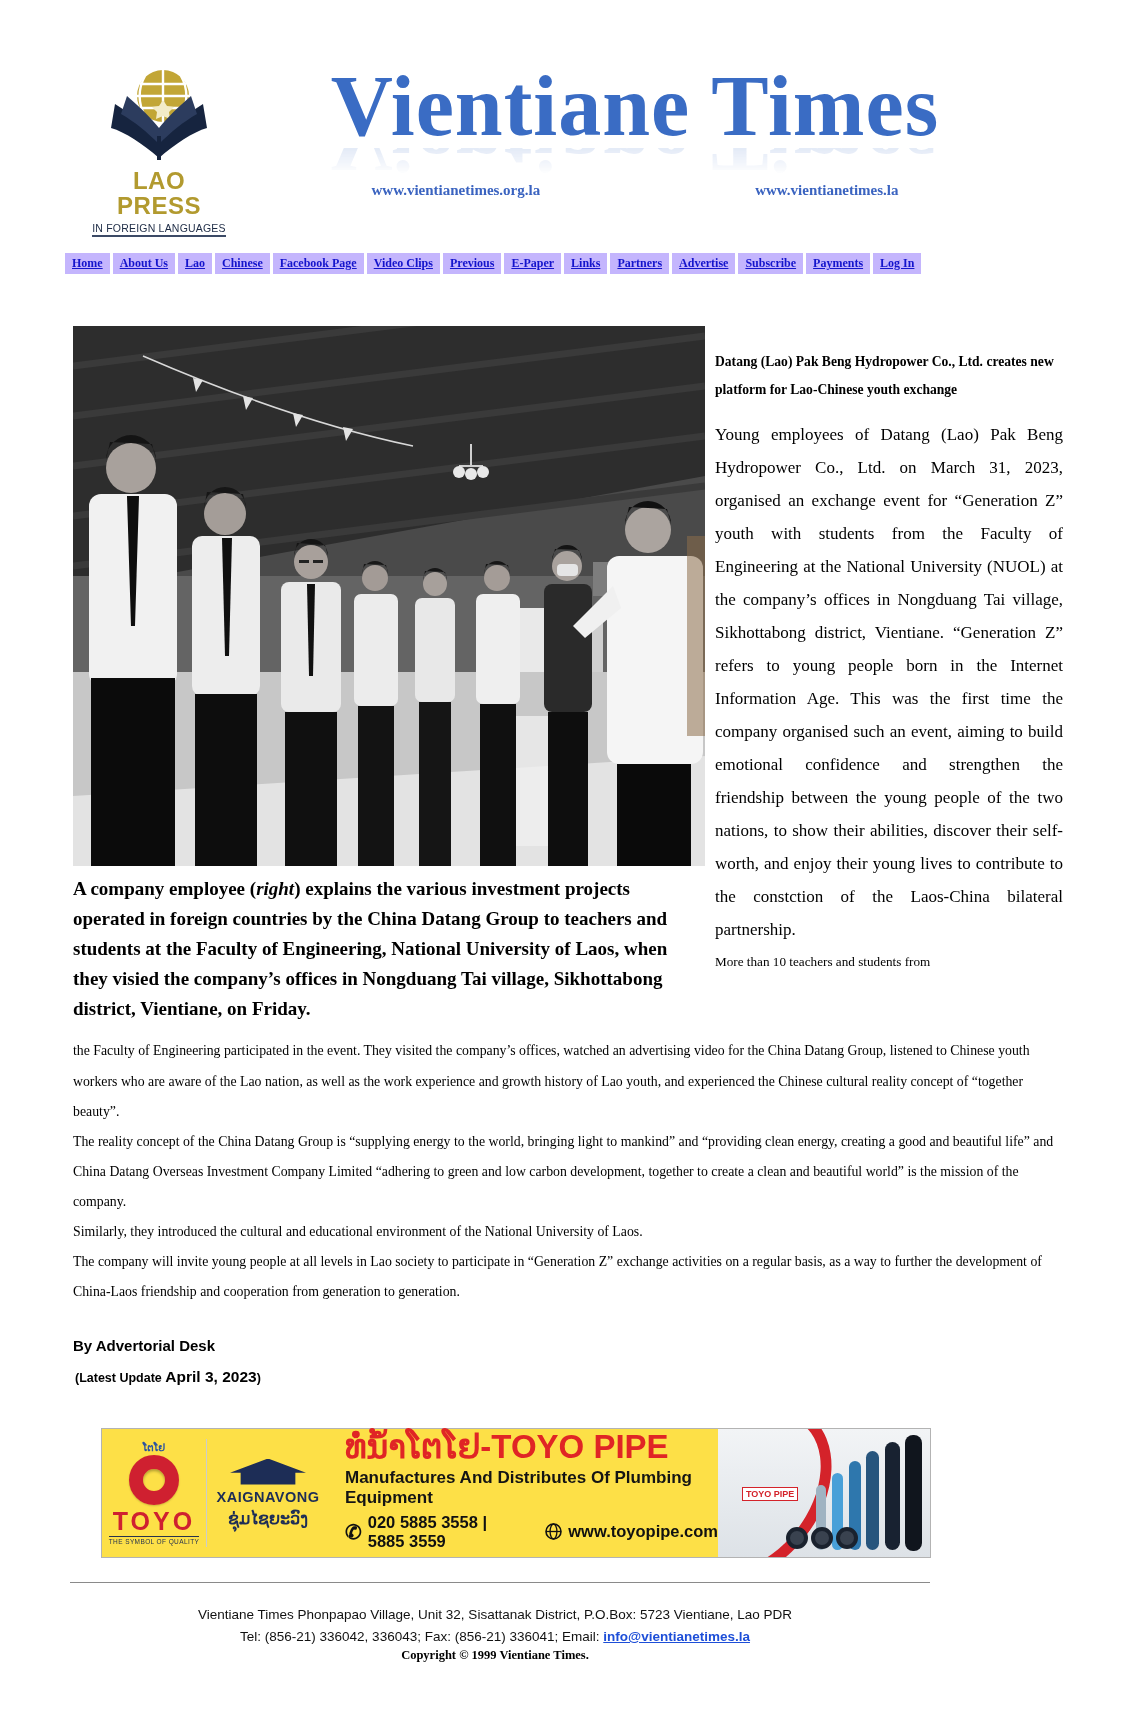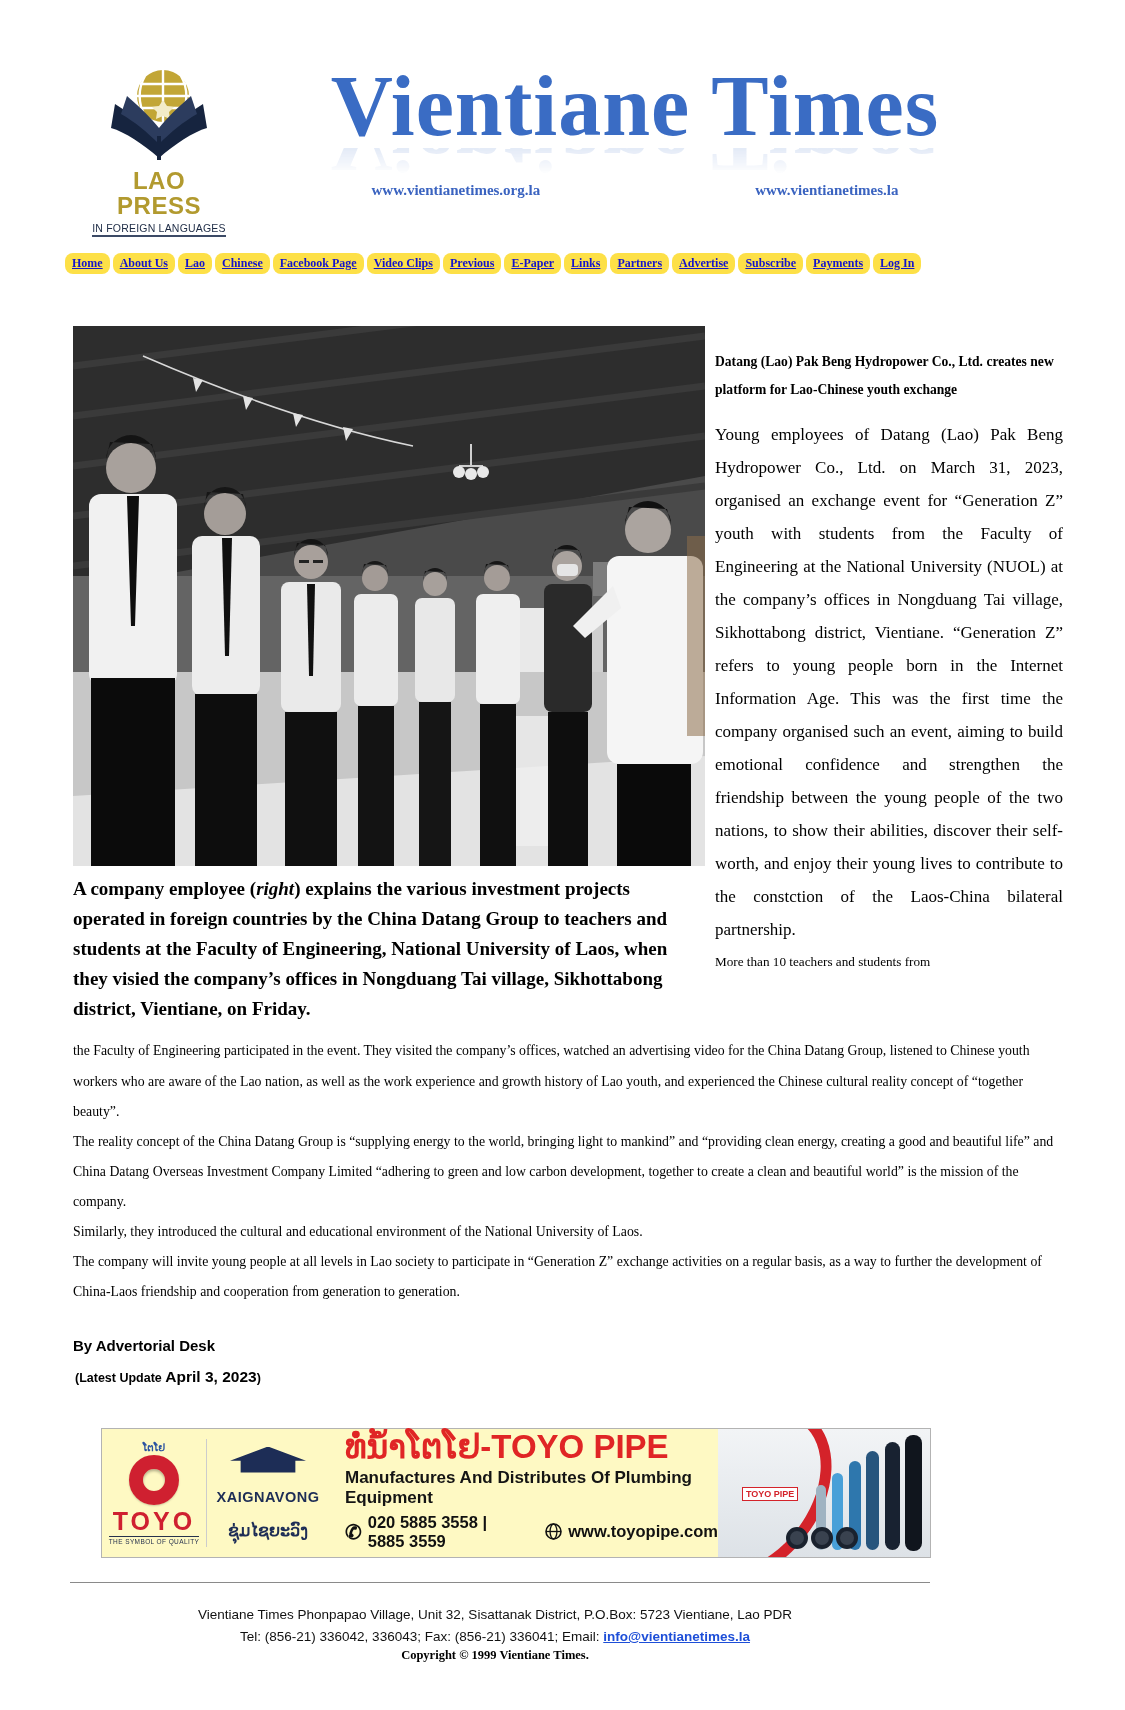--- a/index.html
+++ b/index.html
@@ -18,50 +18,50 @@
   .masthead-title{font-weight:bold;font-size:86px;line-height:.95;color:#3a6cc4;
                   letter-spacing:1px;white-space:nowrap;}
   .masthead-reflect{font-weight:bold;font-size:86px;line-height:.95;color:#3a6cc4;letter-spacing:1px;
                   white-space:nowrap;transform:scaleY(-1);opacity:.20;height:34px;overflow:hidden;
                   -webkit-mask-image:linear-gradient(to top,rgba(0,0,0,.7),transparent 80%);
                   mask-image:linear-gradient(to top,rgba(0,0,0,.7),transparent 80%);}
   .urls{display:flex;justify-content:center;gap:215px;font-weight:bold;font-size:15px;
         color:#3a63c0;margin-top:0;}
   
   .nav{margin:16px 60px 0 65px;display:flex;gap:3px;}
-  .nav a{background:#fde047;color:#1414cc;font-weight:bold;font-size:12px;
-         padding:3px 7px;text-decoration:underline;white-space:nowrap;cursor:pointer;border-radius:8px;}
+  .nav a{background:#c4b5fd;color:#1414cc;font-weight:bold;font-size:12px;
+         padding:3px 7px;text-decoration:underline;white-space:nowrap;cursor:pointer;}
 
   
   .main{margin:52px 62px 0 73px;}
   .article-grid{display:flex;gap:8px;}
   .left-col{width:632px;flex:0 0 auto;}
   .photo{display:block;width:632px;height:540px;background:#444;}
   .caption{font-weight:bold;font-size:19px;line-height:1.58;margin:8px 0 0;}
   .right-col{flex:1;padding-left:2px;}
   .right-col h2{font-size:13.6px;line-height:2.05;margin:22px 0 0;font-weight:bold;}
   .sb{font-size:17px;line-height:1.94;text-align:justify;margin:15px 0 0;}
   .sb2{font-size:13.2px;line-height:1.94;margin:2px 0 0;}
   .body-text{margin-top:12px;}
   .body-text p{font-size:13.8px;line-height:2.18;margin:0;}
   .byline{font-family:"Liberation Sans",sans-serif;font-weight:bold;font-size:15px;margin:30px 0 0;}
   .latest{font-family:"Liberation Sans",sans-serif;font-weight:bold;font-size:12.5px;margin:14px 0 0 2px;}
   .latest .date{font-size:15.5px;}
 
   
   .ad{width:828px;height:128px;border:1px solid #b3b3b3;margin:42px 0 0 28px;
-      display:flex;align-items:stretch;background:#fef9c3;font-family:"Liberation Sans",sans-serif;}
+      display:flex;align-items:stretch;background:#fde047;font-family:"Liberation Sans",sans-serif;}
   .ad-toyo{width:104px;display:flex;flex-direction:column;align-items:center;justify-content:center;}
   .ad-toyo .lao{color:#2a52a0;font-size:10px;font-weight:bold;font-family:"Liberation Serif",serif;}
   .ring{width:22px;height:22px;border-radius:50%;border:14px solid #cf2030;
         box-shadow:inset 0 2px 3px rgba(0,0,0,.3), 0 1px 2px rgba(0,0,0,.2);margin:2px 0;}
   .toyo-word{color:#cf2030;font-weight:bold;font-size:25px;letter-spacing:3px;line-height:1;margin-top:2px;}
   .symbol{font-size:6.5px;color:#26324d;letter-spacing:.4px;border-top:1px solid #26324d;margin-top:2px;padding-top:1px;}
   .vsep{width:1px;background:#ccc;margin:10px 0;}
-  .ad-xv{width:122px;display:flex;flex-direction:column;align-items:center;justify-content:center;gap:16px;}
+  .ad-xv{width:122px;display:flex;flex-direction:column;align-items:center;justify-content:center;gap:4px;}
   .roof{width:76px;height:26px;background:#1d2d56;
         clip-path:polygon(50% 0,100% 55%,86% 55%,86% 100%,14% 100%,14% 55%,0 55%);}
   .xv-name{color:#1d2d56;font-weight:bold;font-size:14.5px;letter-spacing:.5px;}
   .xv-lao{color:#1d2d56;font-weight:bold;font-size:16px;font-family:"Liberation Serif",serif;}
   .ad-main{flex:1;display:flex;flex-direction:column;justify-content:flex-start;padding-left:16px;}
   .ad-title{color:#e02525;font-weight:bold;font-size:33px;line-height:1.08;}
   .ad-sub{font-size:17px;font-weight:bold;color:#141414;margin-top:3px;}
   .ad-contact{display:flex;align-items:center;gap:30px;margin-top:5px;font-weight:bold;font-size:16.5px;color:#111;}
   .ad-contact .grp{display:flex;align-items:center;gap:6px;}
   .phone-glyph{font-size:20px;line-height:1;}

